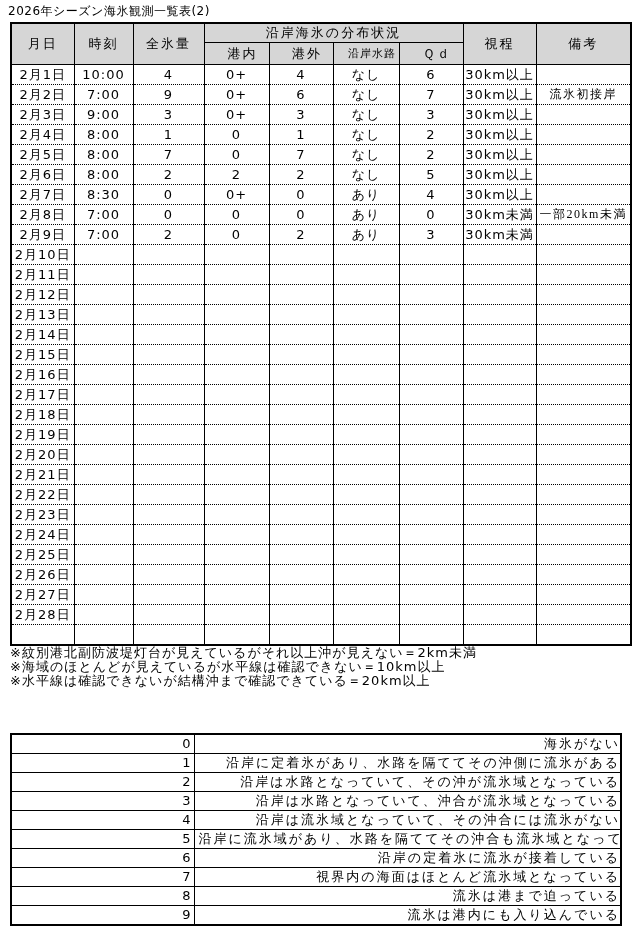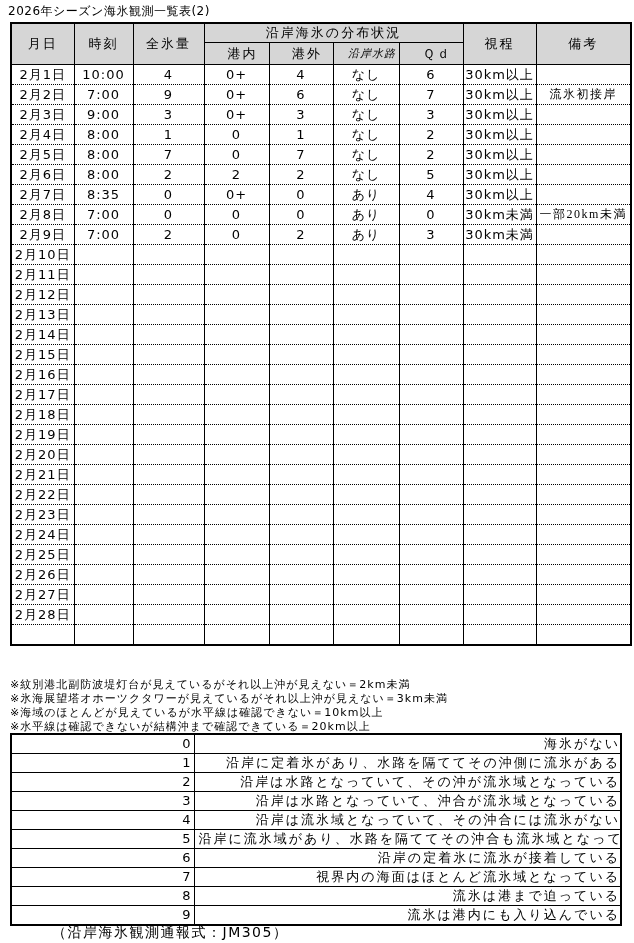--- a/index.html
+++ b/index.html
@@ -22,34 +22,34 @@
     border:2px solid #000;
   }
   table.main th{
     background:#d6d6d6;
     border:1px solid #000;
     font-weight:normal;font-size:13px;letter-spacing:2px;
     padding:0;text-align:center;white-space:nowrap;overflow:hidden;
   }
   table.main thead tr.h1 th{height:18px;}
   table.main thead tr.h2 th{height:21px;padding-left:12px;}
-  table.main th.shrink{font-size:11px;letter-spacing:1px;font-style:italic;}
+  table.main th.shrink{font-size:11px;letter-spacing:1px;}
   table.main td{
     border-left:1px solid #000;border-right:1px solid #000;
     border-top:1px dotted #000;
     height:19px;line-height:19px;
     font-size:13px;letter-spacing:1px;
     padding:0;text-align:center;white-space:nowrap;overflow:hidden;
   }
   table.main td.remarks{font-size:12px;letter-spacing:1.5px;font-family:Liberation Serif, serif;}
 
   
   .footnotes{
     position:absolute;left:10px;top:646px;
-    font-size:11px;line-height:14px;letter-spacing:1px;white-space:nowrap;margin-top:32px;
+    font-size:13px;line-height:14px;letter-spacing:1px;white-space:nowrap;
   }
 
   
   table.codes{
     position:absolute;left:10px;top:733px;width:610px;
     border-collapse:collapse;table-layout:fixed;
     border:2px solid #000;
   }
   table.codes td{
     border:1px solid #000;
@@ -161,21 +161,21 @@
           <td>2</td>
           <td>2</td>
           <td>2</td>
           <td>なし</td>
           <td>5</td>
           <td>30km以上</td>
           <td class="remarks"></td>
         </tr>
         <tr>
           <td>2月7日</td>
-          <td>8:35</td>
+          <td>8:30</td>
           <td>0</td>
           <td>0+</td>
           <td>0</td>
           <td>あり</td>
           <td>4</td>
           <td>30km以上</td>
           <td class="remarks"></td>
         </tr>
         <tr>
           <td>2月8日</td>
@@ -417,21 +417,20 @@
           <td></td>
           <td></td>
           <td></td>
           <td class="remarks"></td>
         </tr>
       </tbody>
   </table>
 
   <div class="footnotes">
       <div>※紋別港北副防波堤灯台が見えているがそれ以上沖が見えない＝2km未満</div>
-      <div>※氷海展望塔オホーツクタワーが見えているがそれ以上沖が見えない＝3km未満</div>
       <div>※海域のほとんどが見えているが水平線は確認できない＝10km以上</div>
       <div>※水平線は確認できないが結構沖まで確認できている＝20km以上</div>
     </div>
 
   <table class="codes">
     <colgroup>
       <col style="width:183px">
         <col style="width:427px">
     </colgroup>
     <tbody>
@@ -471,15 +470,14 @@
           <td class="code-num">8</td>
           <td class="code-desc">流氷は港まで迫っている</td>
         </tr>
         <tr>
           <td class="code-num">9</td>
           <td class="code-desc">流氷は港内にも入り込んでいる</td>
         </tr>
       </tbody>
   </table>
 
-  <div class="footer-note">（沿岸海氷観測通報式：JM305）</div>
 
 </div>
 
 </body></html>

